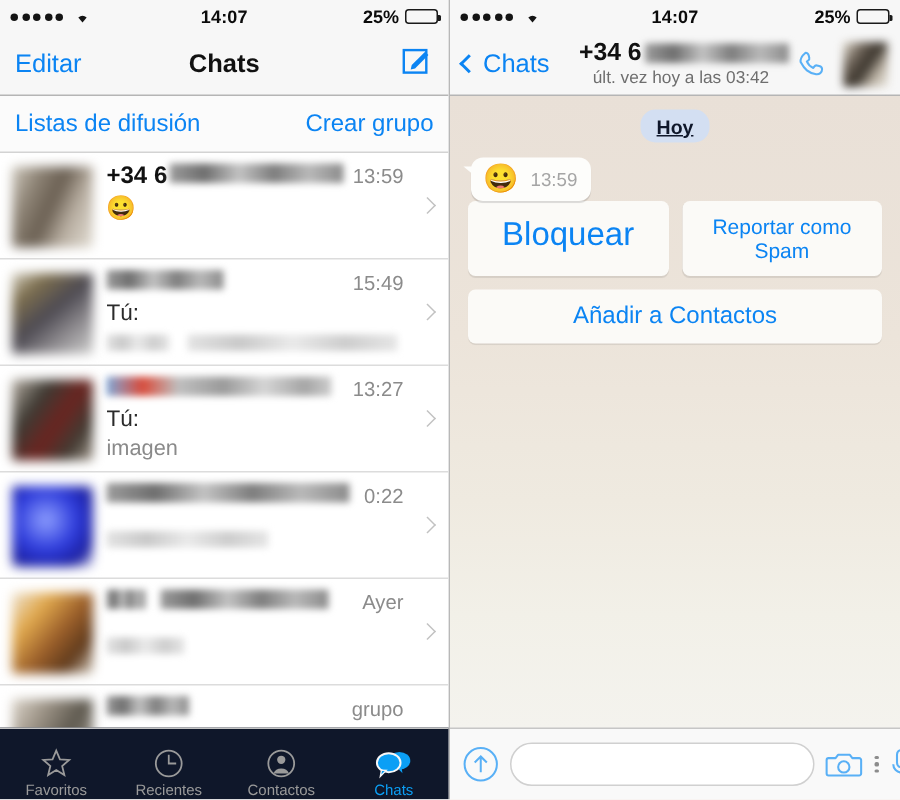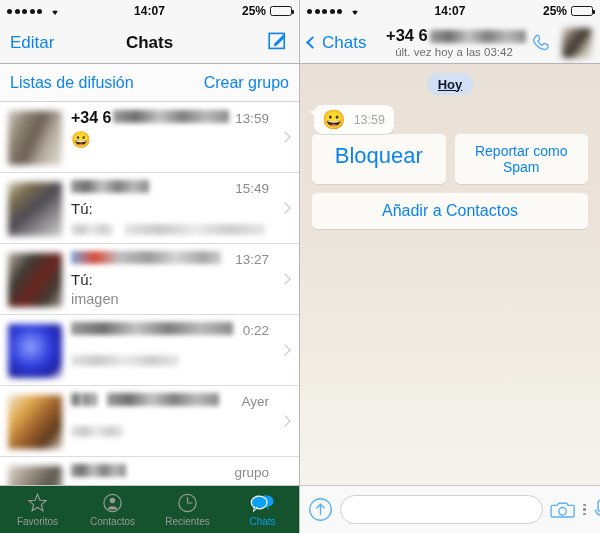--- a/index.html
+++ b/index.html
@@ -125,22 +125,22 @@
   }
   .blur-light {
     background: linear-gradient(90deg,#e3e3e3 0%,#c9c9c9 25%,#eaeaea 50%,
                 #cdcdcd 75%,#e6e6e6 100%);
     height: 11px;
   }
 
   
   .tabbar {
     position: absolute; bottom: 0; left: 0; width: 300px; height: 48px;
-    background: #14532d; border-top: 1px solid #c4c4c4;
-    display: flex; align-items: center;
+    background: #0f172a; border-top: 1px solid #c4c4c4;
+    display: flex; align-items: flex-end;
   }
   .tab {
     flex: 1; display: flex; flex-direction: column; align-items: center;
     gap: 2px; cursor: pointer; color: #9a9a9a;
   }
   .tab .tlabel { font-size: 10px; }
   .tab.active { color: #0b9ff5; }
 
   
   .rnav {
@@ -353,31 +353,31 @@
     <div class="tabbar">
       <div class="tab">
         <svg width="23" height="22" viewBox="0 0 24 24">
           <path d="M12 2.6 L14.7 9 L21.4 9.4 L16.3 13.8 L17.9 20.4 L12 16.8 L6.1 20.4 L7.7 13.8 L2.6 9.4 L9.3 9 Z" fill="none" stroke="#9a9a9a" stroke-width="1.3"></path>
         </svg>
         <span class="tlabel">Favoritos</span>
       </div>
       <div class="tab">
         <svg width="23" height="22" viewBox="0 0 24 24">
           <circle cx="12" cy="12" r="9.4" fill="none" stroke="#9a9a9a" stroke-width="1.3"></circle>
-          <circle cx="12" cy="9.3" r="3" fill="#9a9a9a"></circle>
-          <path d="M6.4 19.2 a5.9 5.2 0 0 1 11.2 0 Z" fill="#9a9a9a"></path>
-        </svg>
-        <span class="tlabel">Contactos</span>
+          <path d="M12 5.6 V12 H17.4" fill="none" stroke="#9a9a9a" stroke-width="1.3"></path>
+        </svg>
+        <span class="tlabel">Recientes</span>
       </div>
       <div class="tab">
         <svg width="23" height="22" viewBox="0 0 24 24">
           <circle cx="12" cy="12" r="9.4" fill="none" stroke="#9a9a9a" stroke-width="1.3"></circle>
-          <path d="M12 5.6 V12 H17.4" fill="none" stroke="#9a9a9a" stroke-width="1.3"></path>
-        </svg>
-        <span class="tlabel">Recientes</span>
+          <circle cx="12" cy="9.3" r="3" fill="#9a9a9a"></circle>
+          <path d="M6.4 19.2 a5.9 5.2 0 0 1 11.2 0 Z" fill="#9a9a9a"></path>
+        </svg>
+        <span class="tlabel">Contactos</span>
       </div>
       <div class="tab active">
         <svg width="26" height="22" viewBox="0 0 28 24">
           <ellipse cx="17.5" cy="10" rx="8" ry="6.4" fill="#0b9ff5"></ellipse>
           <path d="M16 15 l3.8 4 l-.6-4 Z" fill="#0b9ff5"></path>
           <ellipse cx="9.8" cy="11.5" rx="8.6" ry="6.9" fill="#0b9ff5" stroke="#f7f7f7" stroke-width="1.4"></ellipse>
           <path d="M8 17 l-4.3 4.4 l.8-4.6 Z" fill="#0b9ff5" stroke="#f7f7f7" stroke-width="1"></path>
         </svg>
         <span class="tlabel">Chats</span>
       </div>

